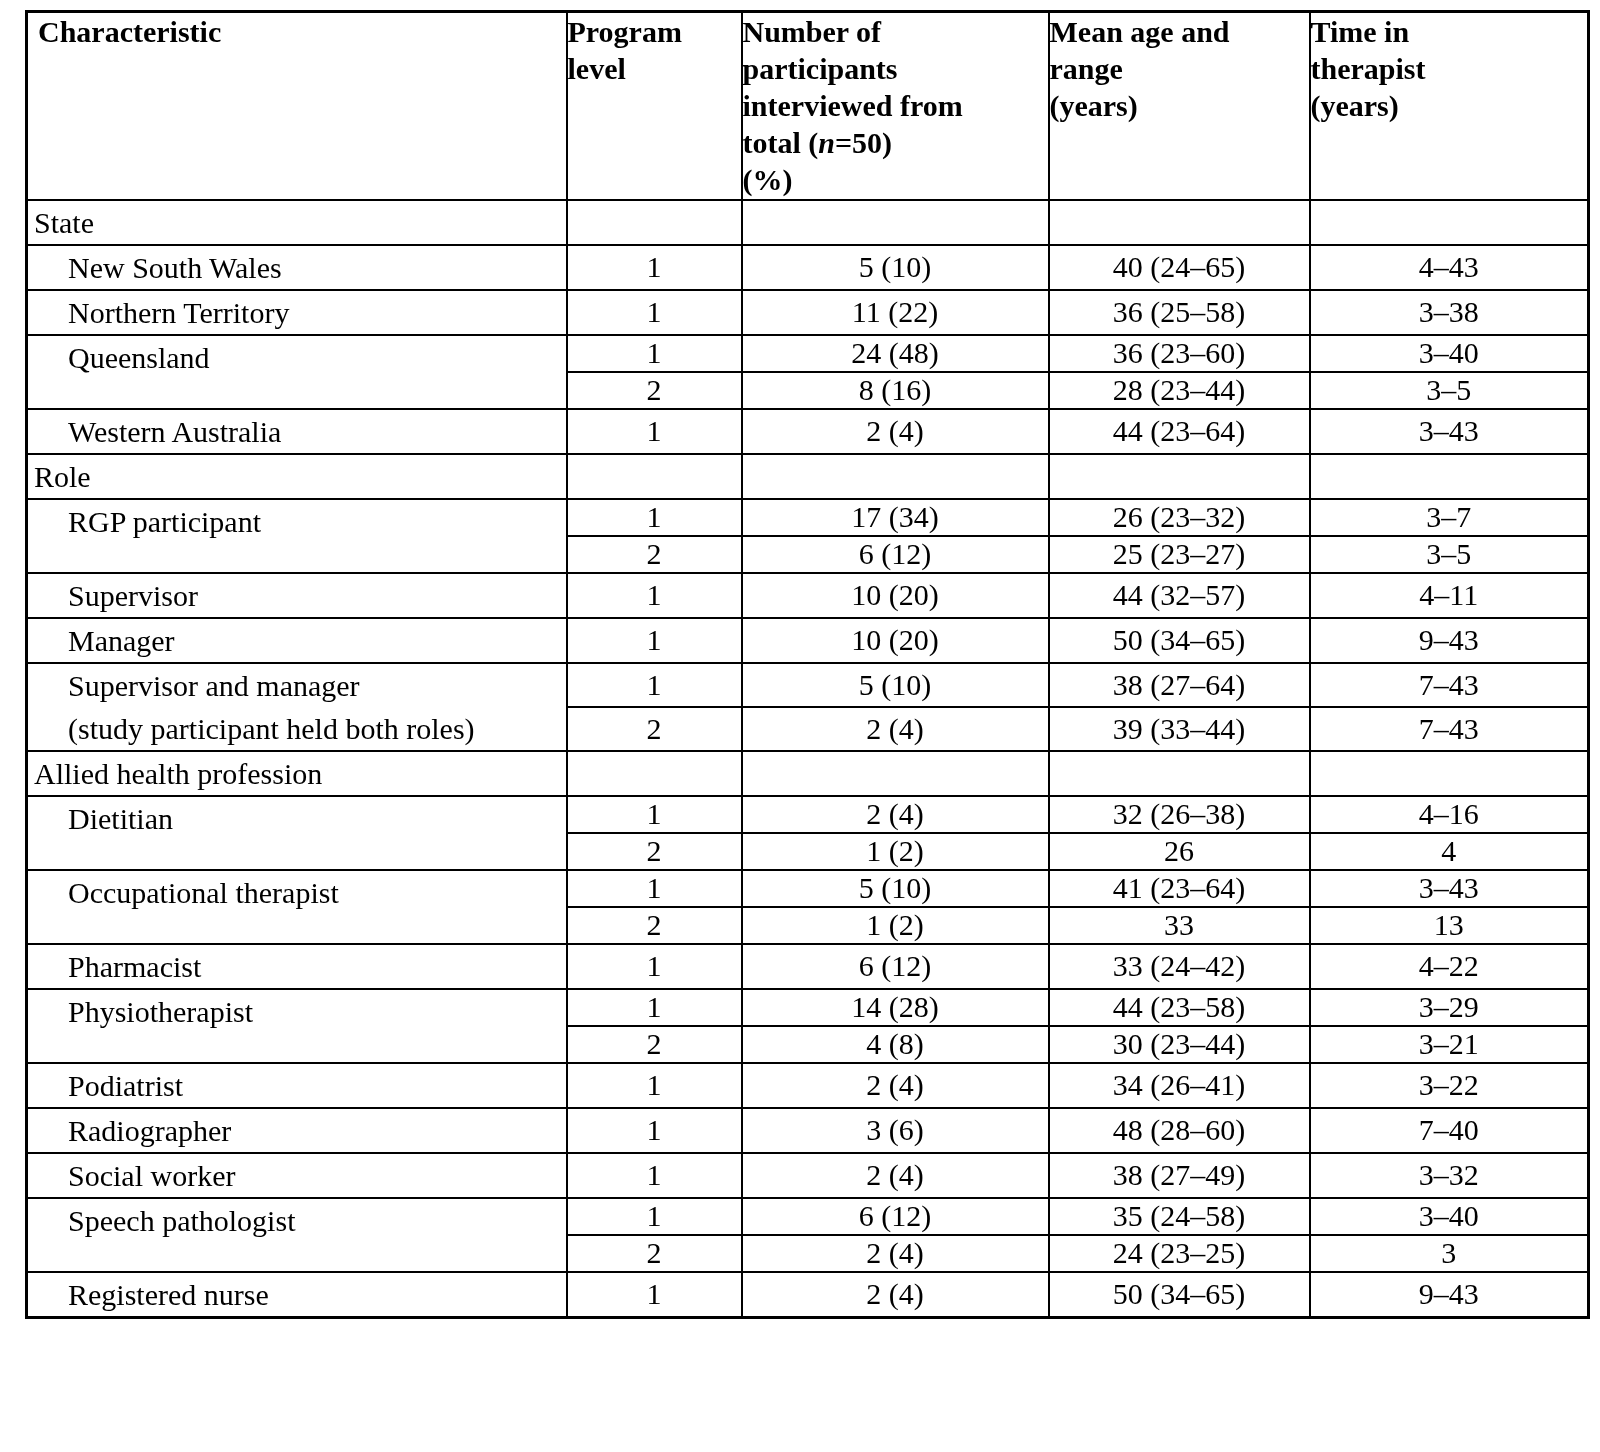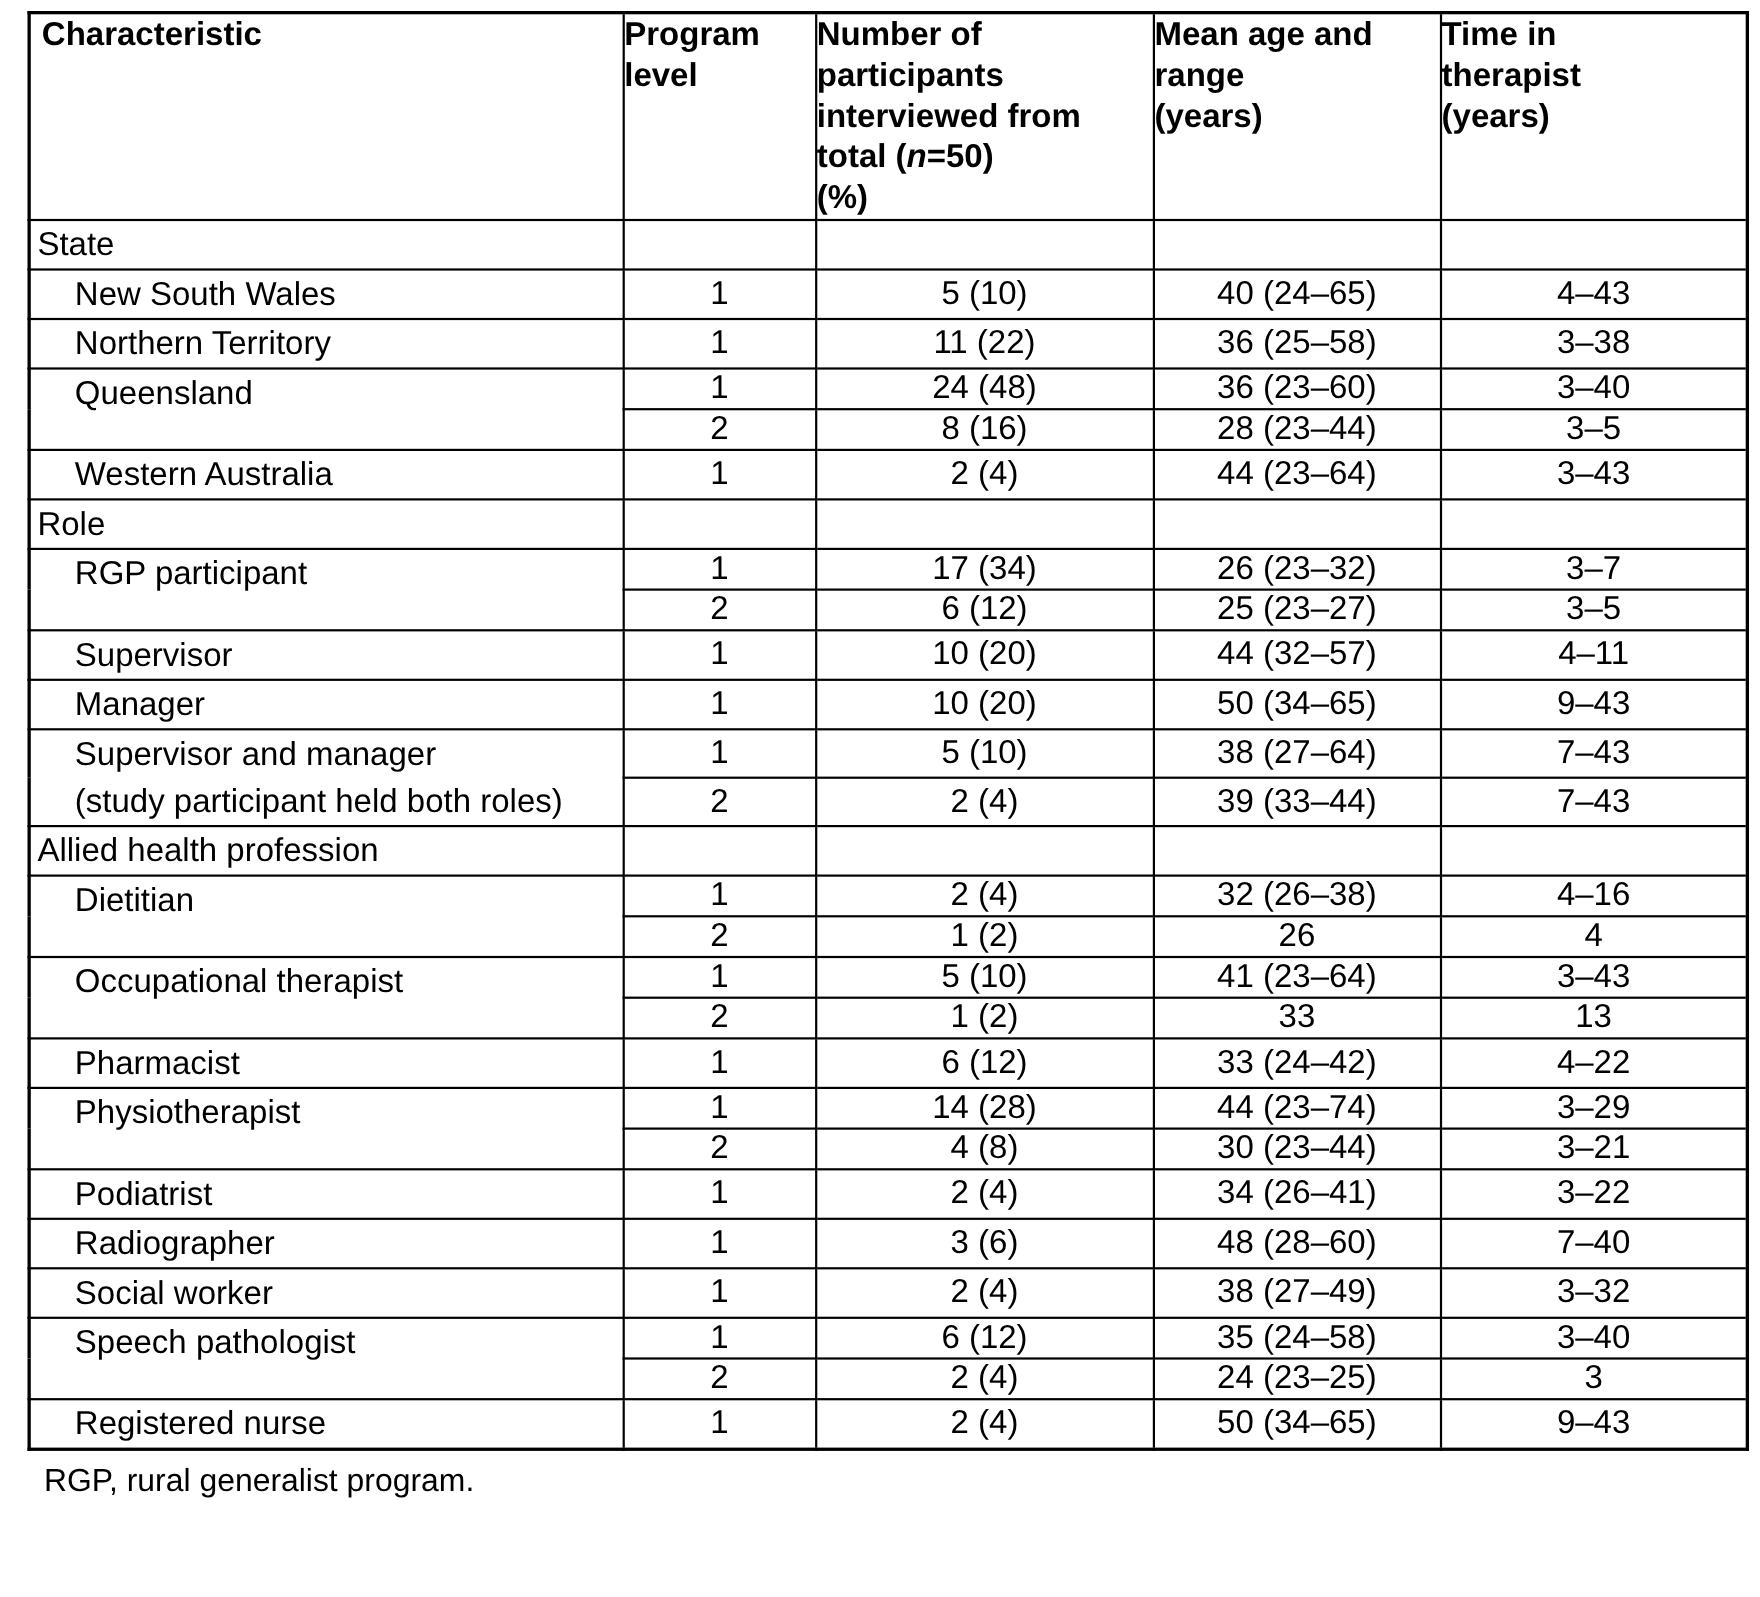--- a/index.html
+++ b/index.html
@@ -10,20 +10,21 @@
     color: #000000;
     font-family: "Liberation Sans", sans-serif;
   }
   body {
     width: 1600px;
     height: 1452px;
     overflow: hidden;
   }
   .page {
     padding: 10px 0 0 25px;
+    font-family: Liberation Serif, serif;
   }
   table.tbl {
     border-collapse: collapse;
     table-layout: fixed;
     width: 1562px;
     border: 3px solid #000;
   }
   .tbl th, .tbl td {
     border: 2px solid #000;
     padding: 0;
@@ -254,21 +255,21 @@
           <td class="val">6 (12)</td>
           <td class="val">33 (24–42)</td>
           <td class="val">4–22</td>
         </tr>
         <tr>
           <td class="char item" rowspan="2">
             <div>Physiotherapist</div>
           </td>
           <td class="val">1</td>
           <td class="val">14 (28)</td>
-          <td class="val">44 (23–74)</td>
+          <td class="val">44 (23–58)</td>
           <td class="val">3–29</td>
         </tr>
         <tr>
           <td class="val">2</td>
           <td class="val">4 (8)</td>
           <td class="val">30 (23–44)</td>
           <td class="val">3–21</td>
         </tr>
         <tr>
           <td class="char item" rowspan="1">
@@ -316,14 +317,13 @@
           <td class="char item" rowspan="1">
             <div>Registered nurse</div>
           </td>
           <td class="val">1</td>
           <td class="val">2 (4)</td>
           <td class="val">50 (34–65)</td>
           <td class="val">9–43</td>
         </tr>
       </tbody>
   </table>
-  <div class="footnote">RGP, rural generalist program.</div>
 </div>
 
 </body></html>

